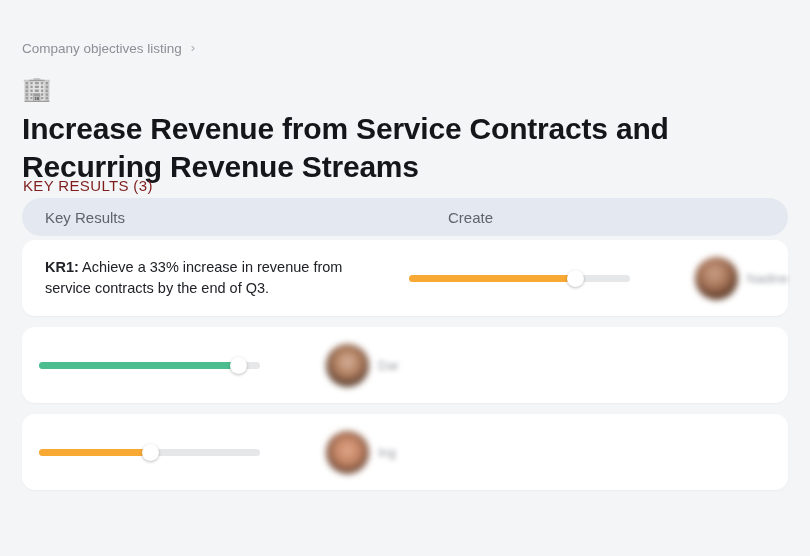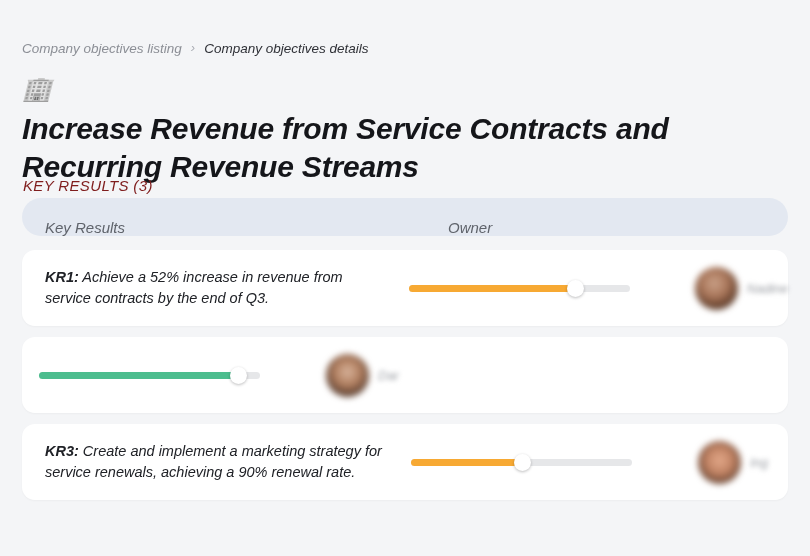--- a/index.html
+++ b/index.html
@@ -14,21 +14,20 @@
     background: #f4f5f7;
     font-family: "Liberation Sans", "DejaVu Sans", sans-serif;
     -webkit-font-smoothing: antialiased;
   }
 
   .page {
     position: relative;
     width: 810px;
     height: 556px;
     padding: 0;
-    font-style: italic;
   }
 
   
   .breadcrumb {
     position: absolute;
     left: 22px;
     top: 40px;
     display: flex;
     align-items: center;
     gap: 9px;
@@ -96,22 +95,22 @@
     left: 22px;
     top: 198px;
     width: 766px;
   }
 
   .table-head {
     height: 38px;
     background: #e3e8f1;
     border-radius: 19px;
     display: flex;
-    align-items: flex-end;
-    margin-bottom: 14px;
+    align-items: center;
+    margin-bottom: 4px;
   }
   .th {
     font-size: 15px;
     color: #5f636b;
     font-weight: normal;
   }
   .th-keyresults { width: 372px; padding-left: 23px; }
   .th-status     { width: 250px; text-align: left; padding-left: 17px;}
   .th-owner      { flex: 1; text-align: left; padding-left: 54px;}
 
@@ -207,40 +206,39 @@
   }
 </style>
 </head>
 <body>
 
 <div class="page">
 
   <nav class="breadcrumb">
     <span class="crumb-link">Company objectives listing</span>
     <span class="crumb-sep">›</span>
-    <span class="crumb-current">Company objectives details</span>
   </nav>
 
   <div class="title-wrap">
     <span class="title-icon">🏢</span>
     <h1 class="title-text">Increase Revenue from Service Contracts and Recurring Revenue Streams</h1>
   </div>
 
   <div class="kr-label">KEY RESULTS (3)</div>
 
   <div class="table">
 
     <div class="table-head">
       <div class="th th-keyresults">Key Results</div>
-      <div class="th th-owner">Owner</div>
+      <div class="th th-owner">Create</div>
     </div>
 
     <div class="row">
       <div class="cell-kr">
-        <b>KR1:</b><span> Achieve a 52% increase in revenue from service contracts by the end of Q3.</span>
+        <b>KR1:</b><span> Achieve a 33% increase in revenue from service contracts by the end of Q3.</span>
       </div>
       <div class="cell-status">
         <div class="slider">
           <div class="slider-track"></div>
           <div class="slider-fill" style="width: 75%; background: rgb(247, 169, 51);"></div>
           <div class="slider-knob" style="left: 75%;"></div>
         </div>
       </div>
       <div class="cell-owner">
         <div class="avatar"></div>
@@ -256,23 +254,20 @@
           <div class="slider-knob" style="left: 90%;"></div>
         </div>
       </div>
       <div class="cell-owner">
         <div class="avatar v2"></div>
         <span class="owner-name">Dar</span>
       </div>
     </div>
 
     <div class="row">
-      <div class="cell-kr">
-        <b>KR3:</b><span>  Create and implement a marketing strategy for service renewals, achieving a 90% renewal rate.</span>
-      </div>
       <div class="cell-status">
         <div class="slider">
           <div class="slider-track"></div>
           <div class="slider-fill" style="width: 50%; background: rgb(247, 169, 51);"></div>
           <div class="slider-knob" style="left: 50%;"></div>
         </div>
       </div>
       <div class="cell-owner">
         <div class="avatar v3"></div>
         <span class="owner-name">Ing</span>

